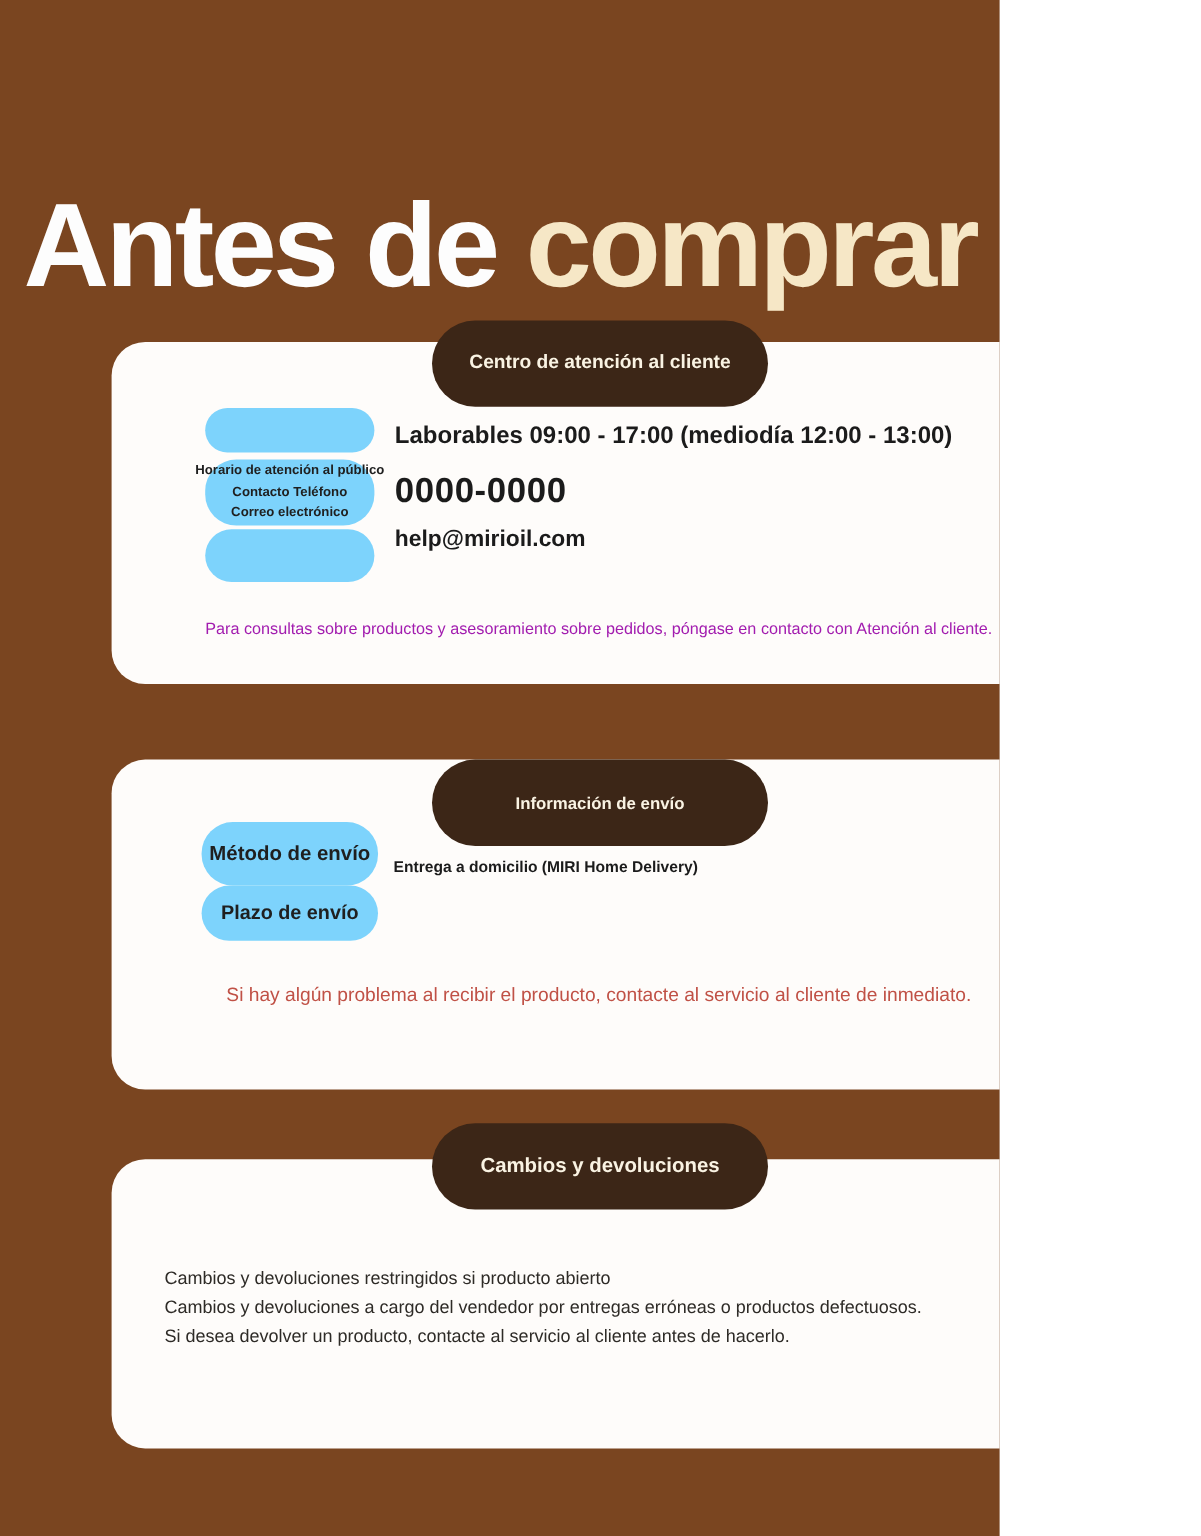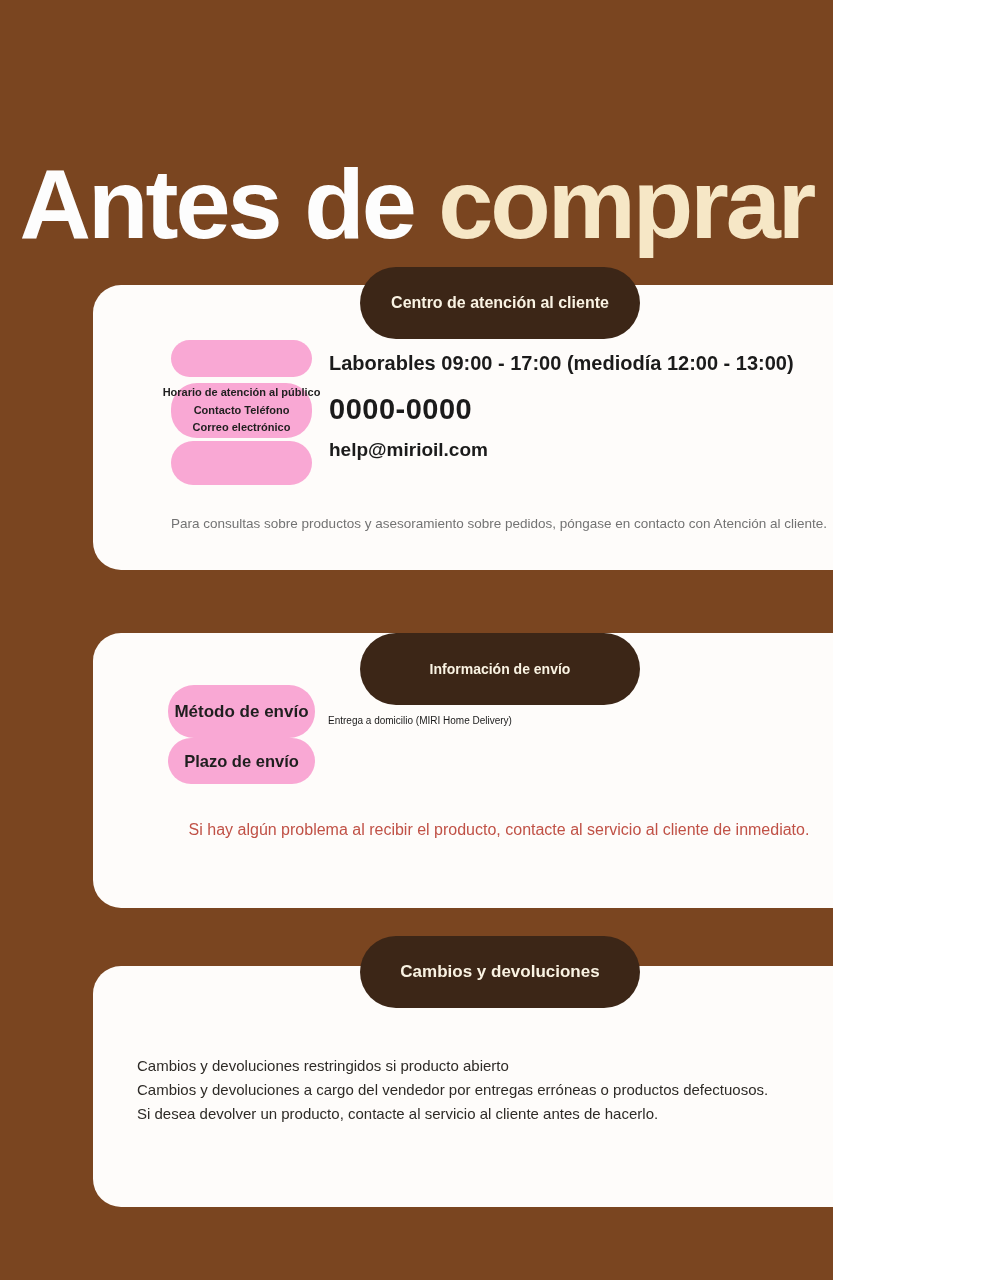--- a/index.html
+++ b/index.html
@@ -32,42 +32,42 @@
   
   .card{
     position:absolute;left:93px;width:812px;
     background:#fefcfa;border-radius:28px;z-index:1;
   }
   .card-1{top:285px;height:285px;}
   .card-2{top:633px;height:275px;}
   .card-3{top:966px;height:241px;}
   
   .gray-pill{
-    position:absolute;background:#f9a8d4;
+    position:absolute;background:#7dd3fc;
     display:flex;flex-direction:column;align-items:center;justify-content:center;
     color:#1f1f1f;text-align:center;
   }
   .cs-pill-a{left:78px;top:55px;width:141px;height:37px;border-radius:19px;}
   .cs-pill-b{left:78px;top:98px;width:141px;height:55px;border-radius:26px;
              font-size:11px;font-weight:600;line-height:17.5px;white-space:nowrap;}
   .cs-pill-c{left:78px;top:156px;width:141px;height:44px;border-radius:22px;}
   .sh-pill-a{left:75px;top:52px;width:147px;height:53px;border-radius:26px;
              font-size:17px;font-weight:600;}
   .sh-pill-b{left:75px;top:105px;width:147px;height:46px;border-radius:23px;
              font-size:16.5px;font-weight:600;}
   
   .value{position:absolute;left:236px;color:#1b1b1b;white-space:nowrap;}
   .cs-hours{top:67px;font-size:20px;font-weight:600;}
   .cs-phone{top:108px;font-size:29px;font-weight:600;letter-spacing:.5px;}
   .cs-email{top:154px;font-size:19px;font-weight:700;}
-  .sh-method{left:235px;top:82px;font-size:10px;font-weight:400;}
+  .sh-method{left:235px;top:82px;font-size:13px;font-weight:700;}
   .sh-time{left:240px;top:105px;font-size:12.5px;font-weight:700;}
   
   .note{position:absolute;left:0;width:100%;text-align:center;white-space:nowrap;}
-  .cs-note{top:231px;font-size:13.5px;color:#737373;}
+  .cs-note{top:231px;font-size:13.5px;color:#a21caf;}
   .sh-note{top:184px;font-size:16px;line-height:26px;color:#c05146;}
   
   .returns-text{
     position:absolute;left:44px;top:88px;
     font-size:15px;line-height:24px;color:#2e2b27;white-space:nowrap;
   }
 </style>
 </head>
 <body>
 

